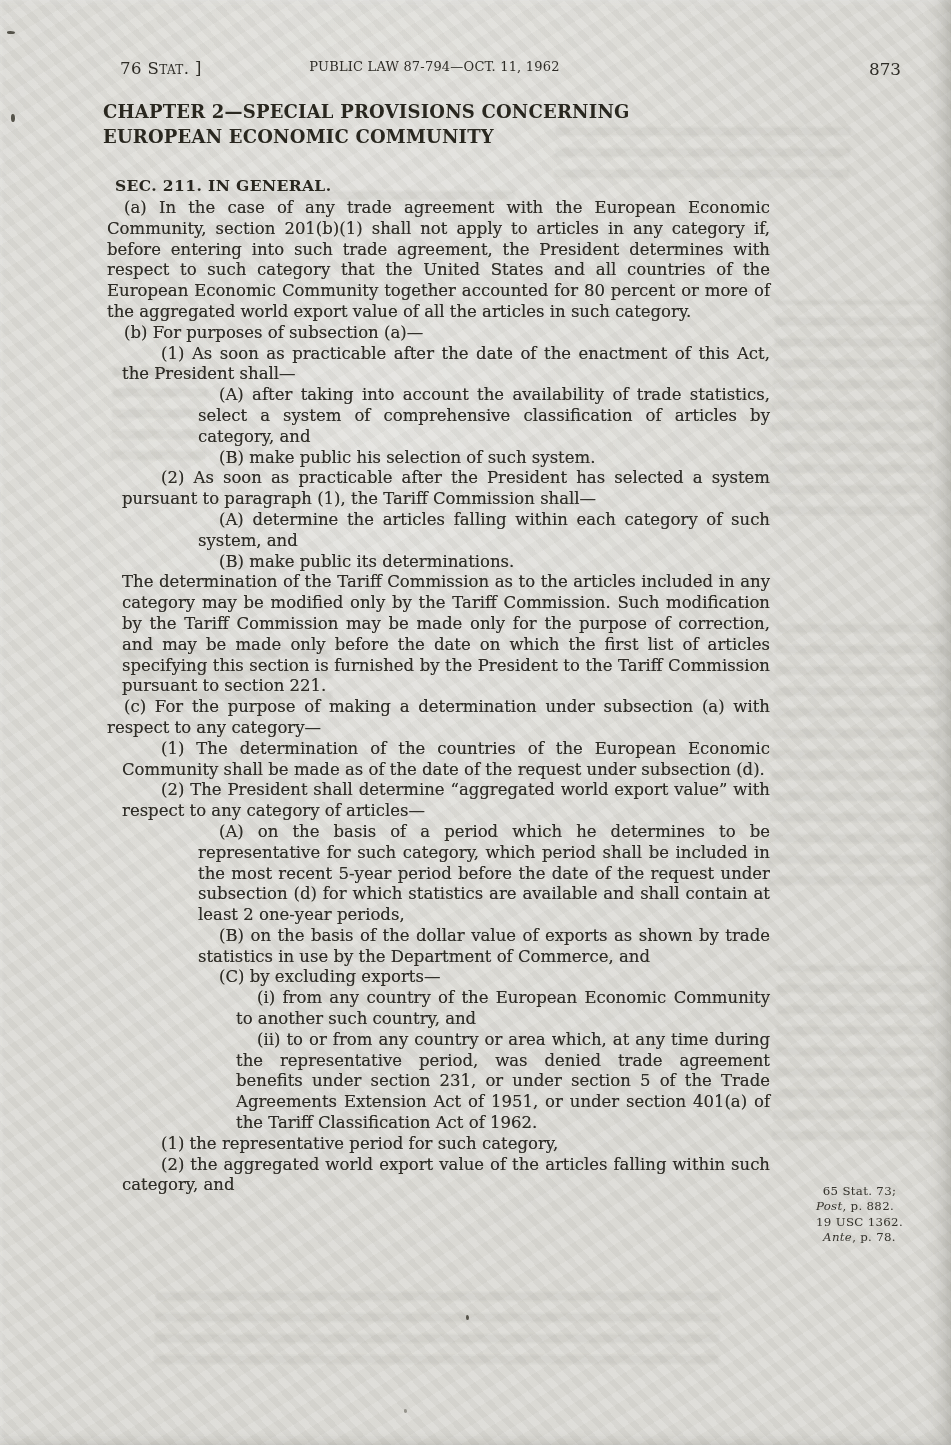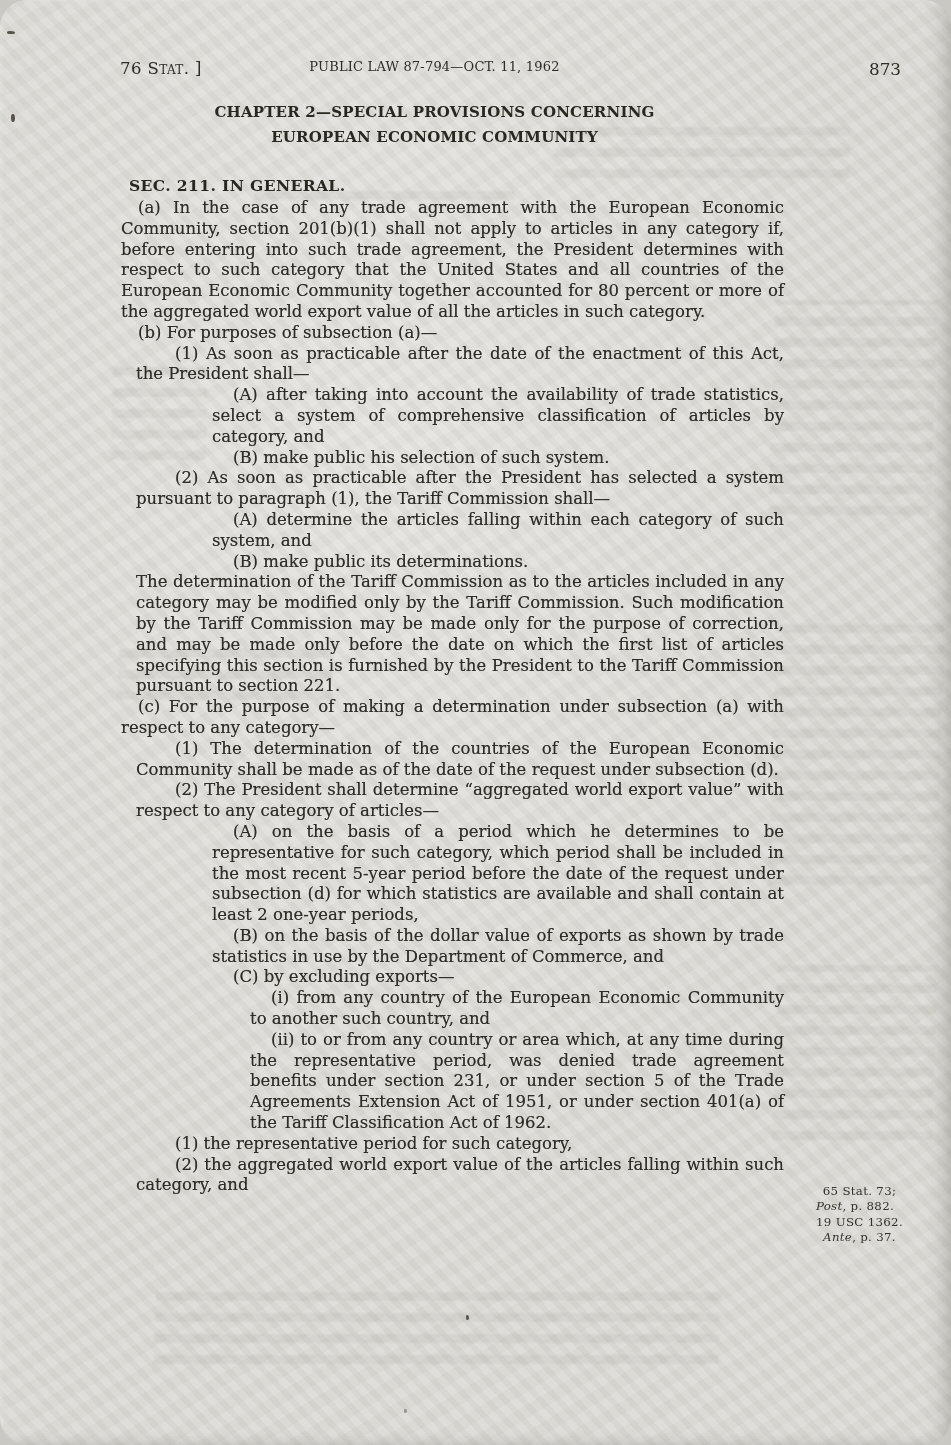--- a/index.html
+++ b/index.html
@@ -12,21 +12,20 @@
     width:951px;height:1445px;
     margin:0 auto;
     background-color:var(--paper);
     background-image:
       repeating-linear-gradient(47deg, rgba(255,255,255,.05) 0 7px, rgba(120,118,110,.05) 7px 13px),
       repeating-linear-gradient(-31deg, rgba(255,255,255,.04) 0 11px, rgba(130,128,120,.04) 11px 23px),
       radial-gradient(ellipse at 40% 30%, rgba(255,255,255,.25) 0%, rgba(255,255,255,0) 60%);
     overflow:hidden;
     font-family:"DejaVu Serif","Liberation Serif",serif;
     color:var(--ink);
-    border-radius:27px;
   }
   
   .page::after{
     content:"";position:absolute;inset:0;pointer-events:none;
     box-shadow:
       inset -16px 0 22px -12px rgba(70,68,60,.30),
       inset 0 -8px 16px -10px rgba(70,68,60,.22),
       inset 4px 0 10px -6px rgba(255,255,255,.55),
       inset 0 6px 12px -6px rgba(255,255,255,.5);
   }
@@ -40,28 +39,28 @@
     position:absolute;left:103px;top:59px;width:663px;
     text-align:center;font-size:13px;letter-spacing:.2px;
   }
   .running-head-page{
     position:absolute;left:869px;top:59px;font-size:16.8px;
   }
 
   
   .chapter-title{
     position:absolute;left:103px;top:100px;width:663px;
-    text-align:center;font-weight:bold;font-size:15px;line-height:24.5px;
+    text-align:left;font-weight:bold;font-size:18px;line-height:24.5px;
     letter-spacing:.2px;margin:0;color:#29271f;
   }
   .chapter-title span{display:block;}
 
   
   .body-col{
-    position:absolute;left:121px;top:176px;width:663px;
+    position:absolute;left:107px;top:176px;width:663px;
   }
   .section-heading{
     font-weight:bold;font-size:15.5px;letter-spacing:.4px;
     margin:0 0 3px 8px;line-height:19px;color:#29271f;
   }
   .para{
     text-align:justify;font-size:16.5px;line-height:20.8px;margin:0;
     text-shadow:0 0 .4px rgba(46,44,38,.55);
   }
   .p-L0{margin-left:0;text-indent:17px;}
@@ -140,16 +139,16 @@
         <div class="para p-L3">(ii) to or from any country or area which, at any time during the representative period, was denied trade agreement benefits under section 231, or under section 5 of the Trade Agreements Extension Act of 1951, or under section 401(a) of the Tariff Classification Act of 1962.</div>
         <div class="para p-L1">(1) the representative period for such category,</div>
         <div class="para p-L1">(2) the aggregated world export value of the articles falling within such category, and</div>
       </div>
   </div>
 
   <aside class="margin-notes">
     <div class="note-line"><i></i><span>65 Stat. 73;</span></div>
     <div class="note-line"><i>Post</i><span>, p. 882.</span></div>
     <div class="note-line"><i></i><span>19 USC 1362.</span></div>
-    <div class="note-line"><i>Ante</i><span>, p. 37.</span></div>
+    <div class="note-line"><i>Ante</i><span>, p. 78.</span></div>
   </aside>
 
 </div>
 
 </body></html>

